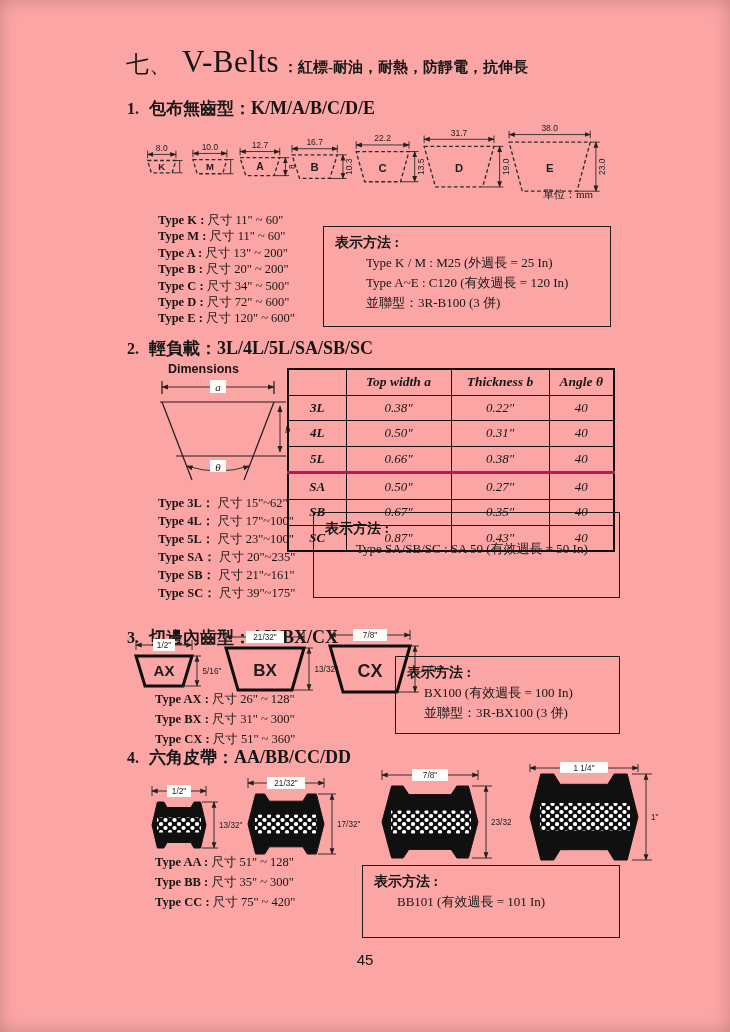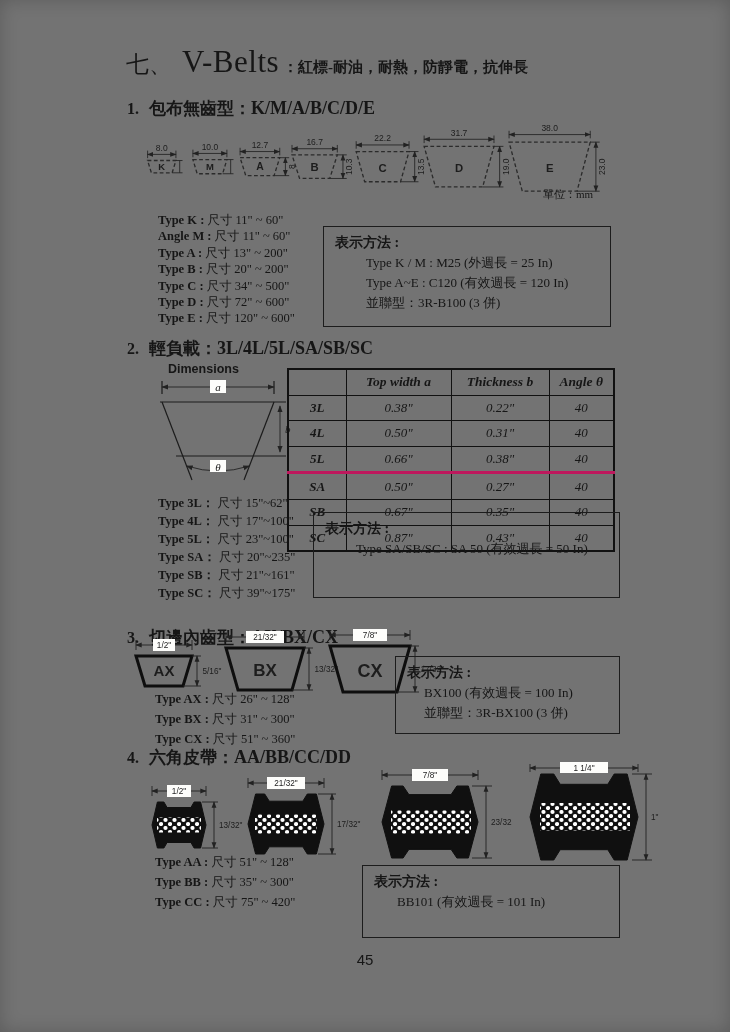--- a/index.html
+++ b/index.html
@@ -1,16 +1,16 @@
 <!DOCTYPE html>
 <html><head>
 <meta charset="utf-8">
 <style>
   html,body{margin:0;padding:0;background:#d9d9d9;}
-  .page{position:relative;width:730px;height:1032px;margin:0 auto;background:#737373;
+  .page{position:relative;width:730px;height:1032px;margin:0 auto;background:#fca5a5;
         font-family:"Liberation Serif",serif;color:#161616;overflow:hidden;
         box-shadow:inset 0 0 18px rgba(0,0,0,.20);}
   .abs{position:absolute;}
   
   .maintitle{position:absolute;left:126px;top:44px;white-space:nowrap;}
   .mt-zh{font-size:23px;}
   .mt-en{font-size:31px;letter-spacing:.5px;margin:0 4px 0 10px;}
   .mt-desc{font-size:15px;font-weight:bold;}
   
   .sech{position:absolute;font-weight:bold;white-space:nowrap;font-size:17px;text-align:center;}
@@ -158,21 +158,21 @@
         <line class="dimln" x1="462" y1="72" x2="486" y2="72"></line>
       <line class="dimln" x1="482" y1="20" x2="482" y2="72" marker-start="url(#ar1)" marker-end="url(#ar1)"></line>
       <text class="dimtxt" x="489" y="49" text-anchor="middle" transform="rotate(-90 489 46)">23.0</text>
       <text class="blab" x="433" y="52" font-size="12" text-anchor="middle">E</text>
     </g>
   </svg>
   <div class="abs unitlbl" style="left:543px;top:187px;">單位：mm</div>
 
   <div class="tlist" style="left:158px;top:212px;line-height:16.4px;">
     <div class="ln"><b>Type K :</b> <span>尺寸  11" ~ 60"</span></div>
-    <div class="ln"><b>Angle M :</b> <span>尺寸  11" ~ 60"</span></div>
+    <div class="ln"><b>Type M :</b> <span>尺寸  11" ~ 60"</span></div>
     <div class="ln"><b>Type A :</b> <span>尺寸  13" ~ 200"</span></div>
     <div class="ln"><b>Type B :</b> <span>尺寸  20" ~ 200"</span></div>
     <div class="ln"><b>Type C :</b> <span>尺寸  34" ~ 500"</span></div>
     <div class="ln"><b>Type D :</b> <span>尺寸  72" ~ 600"</span></div>
     <div class="ln"><b>Type E :</b> <span>尺寸  120" ~ 600"</span></div>
   </div>
 
   <div class="notebox" style="left:323px;top:226px;width:286px;height:99px;">
     <div class="nt">表示方法 :</div>
     <div class="nl">Type K / M : M25 (外週長  = 25 In)</div>

